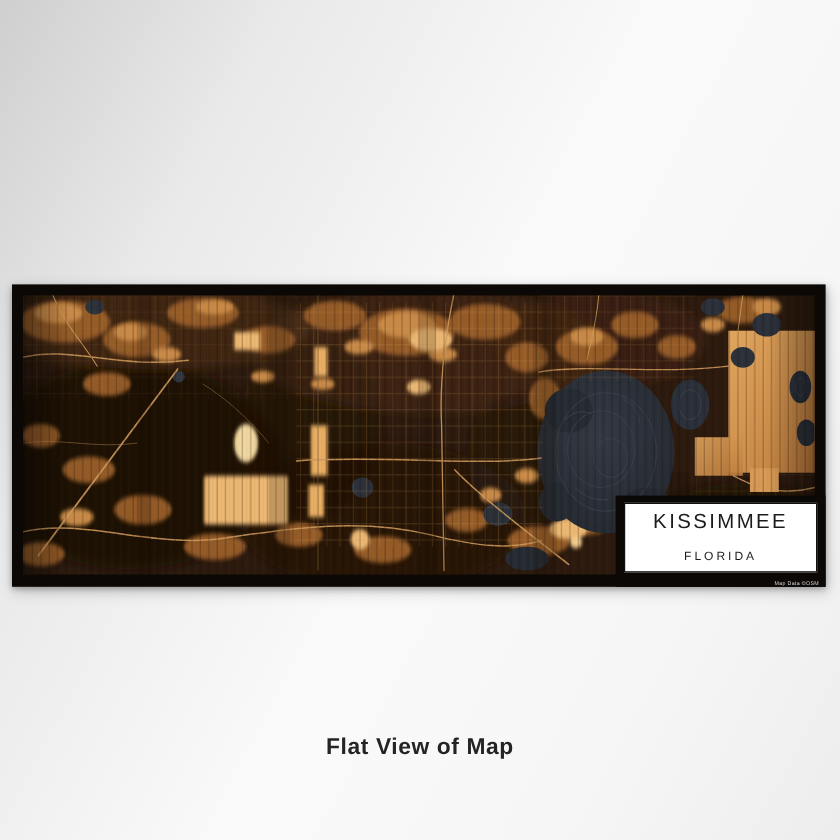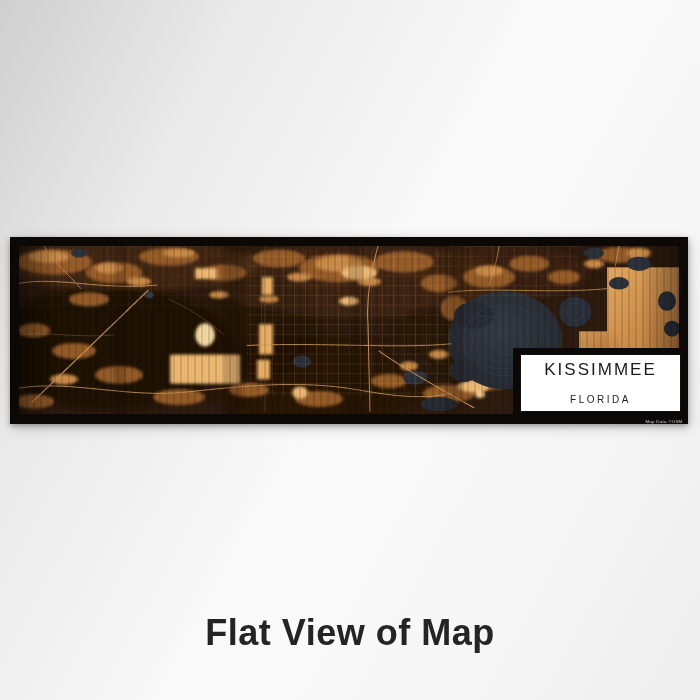--- a/index.html
+++ b/index.html
@@ -12,21 +12,21 @@
     position: relative;
     width: 700px;
     height: 700px;
     background: linear-gradient(118deg, #cfcfcf 0%, #e9e9e9 22%, #fafafa 52%, #f6f6f6 78%, #ededed 100%);
   }
   .print {
     position: absolute;
     left: 10px;
     top: 237px;
     width: 678px;
-    height: 187px;
+    height: 252px;
     background: #0b0805;
     box-shadow: 0 2px 5px rgba(0,0,0,0.28), 2px 4px 12px rgba(0,0,0,0.18);
   }
   .map-inner {
     position: absolute;
     left: 9px; top: 9px; right: 9px; bottom: 10px;
     overflow: hidden;
   }
   .map-inner svg { display: block; width: 100%; height: 100%; }
   .label-outer {
@@ -68,21 +68,21 @@
     transform-origin: right bottom;
     white-space: nowrap;
     letter-spacing: 0.5px;
   }
   .caption {
     position: absolute;
     left: 0;
     right: 0;
     top: 612px;
     text-align: center;
-    font-size: 36px;
+    font-size: 19px;
     font-weight: 700;
     letter-spacing: 0.5px;
     color: #242424;
   }
 </style>
 </head>
 <body>
 
 <div class="stage">
 

